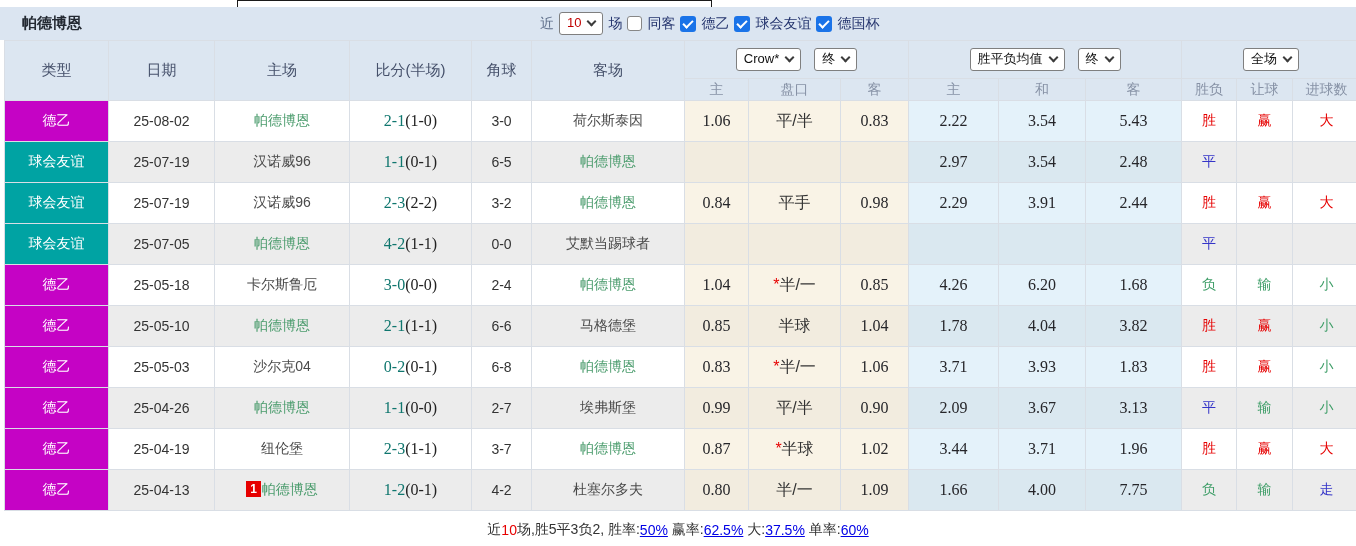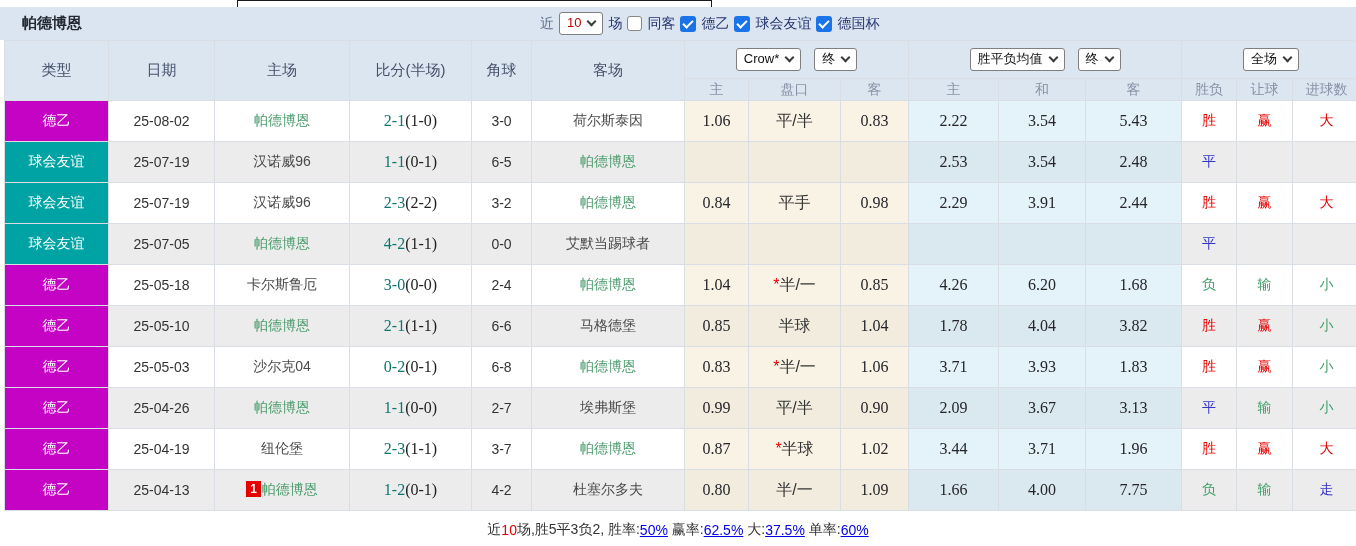--- a/index.html
+++ b/index.html
@@ -200,21 +200,21 @@
         <tr>
       <td class="c-type" style="background: rgb(0, 163, 163);">球会友谊</td>
       <td class="c-date">25-07-19</td>
       <td class="c-team"><span class="tname tname-home">汉诺威96</span></td>
       <td class="c-score"><span class="ft">1-1</span><span class="ht">(0-1)</span></td>
       <td class="c-corner">6-5</td>
       <td class="c-team"><span class="tname tname-away self">帕德博恩</span></td>
       <td class="c-odd cream"></td>
       <td class="c-hcp cream"><span></span></td>
       <td class="c-odd cream"></td>
-      <td class="c-odd blue">2.53</td>
+      <td class="c-odd blue">2.97</td>
       <td class="c-odd blue">3.54</td>
       <td class="c-odd blue">2.48</td>
       <td class="c-res" style="color: rgb(53, 53, 200);">平</td>
       <td class="c-res"></td>
       <td class="c-res"></td>
     </tr>
         <tr>
       <td class="c-type" style="background: rgb(0, 163, 163);">球会友谊</td>
       <td class="c-date">25-07-19</td>
       <td class="c-team"><span class="tname tname-home">汉诺威96</span></td>

